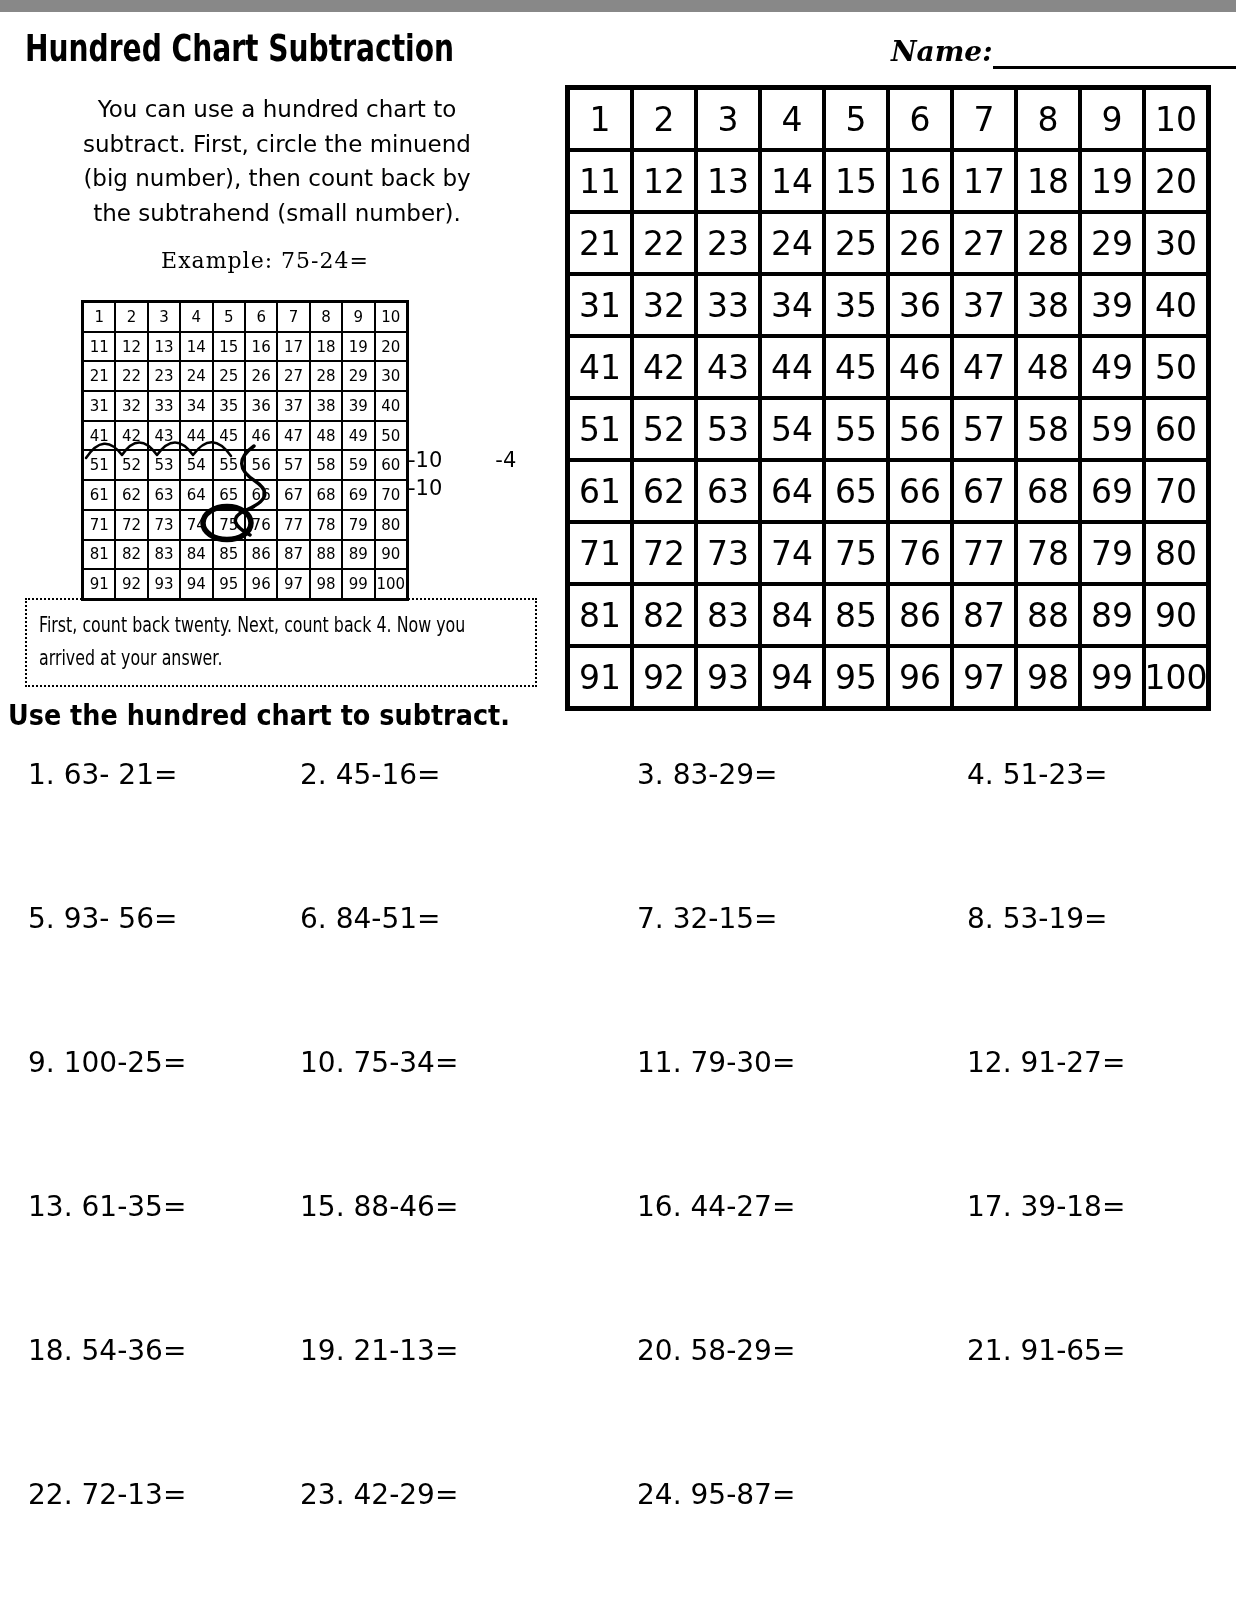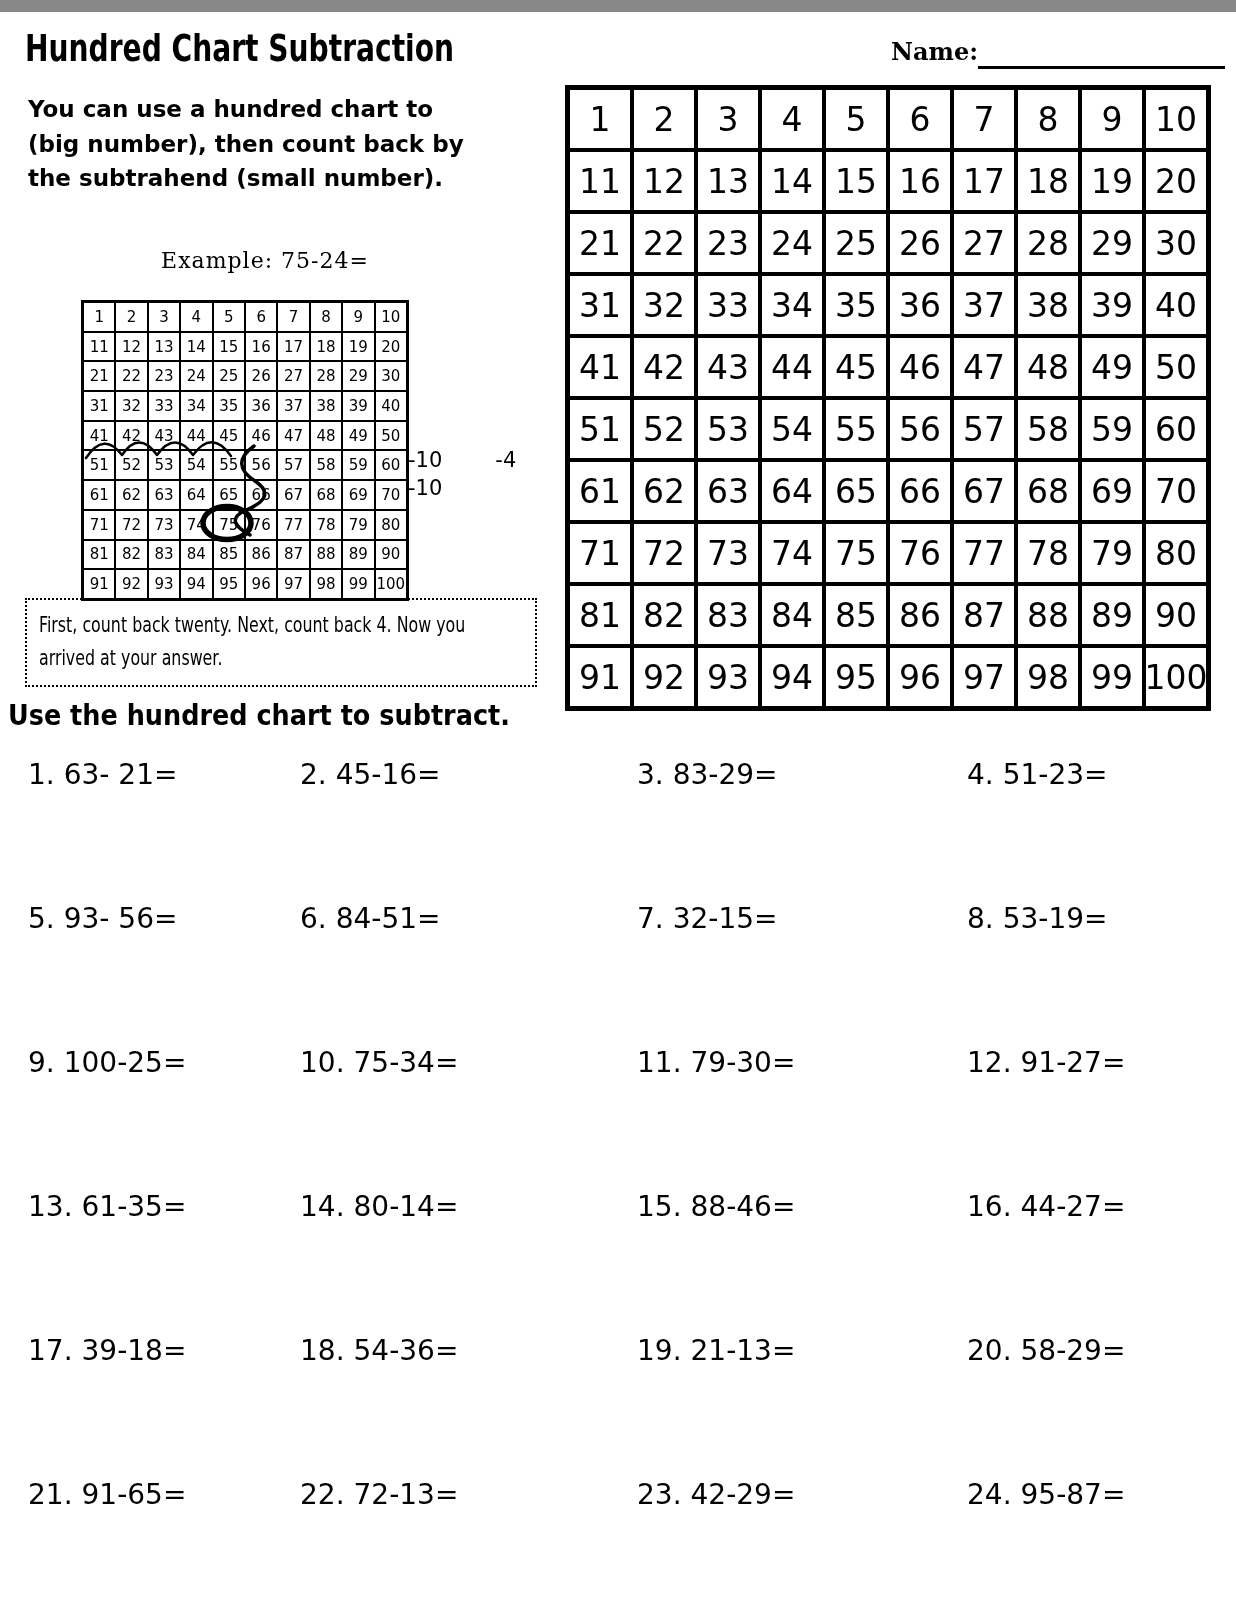--- a/index.html
+++ b/index.html
@@ -7,25 +7,25 @@
     position:relative; width:1236px; height:1600px; margin:12px auto;
     background:#ffffff; color:#000;
     font-family:"DejaVu Sans", sans-serif; overflow:hidden;
   }
   .title {
     position:absolute; left:25px; top:14px;
     font-size:38px; font-weight:bold; white-space:nowrap;
     transform:scaleX(.74); transform-origin:left top; letter-spacing:0;
   }
   .name-row { position:absolute; left:891px; top:22px; display:flex; align-items:flex-end; }
-  .name-label { font-family:"DejaVu Serif", serif; font-weight:bold; font-size:24px; line-height:34px; }
+  .name-label { font-family:"DejaVu Serif", serif; font-weight:bold; font-size:28px; line-height:34px;font-style:italic; }
   .name-line { width:247px; height:32px; border-bottom:3px solid #000; }
   .intro {
     position:absolute; left:28px; top:80px; width:498px;
-    font-size:23px; line-height:1.5;font-weight:bold;
+    text-align:center; font-size:23px; line-height:1.5;
   }
   .example-label {
     position:absolute; left:20px; top:236px; width:490px; text-align:center;
     font-family:"DejaVu Serif", serif; font-weight:normal; font-size:22px; letter-spacing:1px;
   }
   .mini-chart {
     position:absolute; left:81px; top:288px;
     display:grid; grid-template-columns:repeat(10,32.4px); grid-auto-rows:29.7px;
     border:2px solid #000; background:#fff;
   }
@@ -79,20 +79,21 @@
 
   <div class="title">Hundred Chart Subtraction</div>
 
   <div class="name-row">
     <span class="name-label">Name:</span>
     <span class="name-line"></span>
   </div>
 
   <div class="intro">
     <div>You can use a hundred chart to</div>
+    <div>subtract. First, circle the minuend</div>
     <div>(big number), then count back by</div>
     <div>the subtrahend (small number).</div>
   </div>
 
   <div class="example-label">Example: 75-24=</div>
 
   <div class="mini-chart">
       <div class="cell">1</div>
       <div class="cell">2</div>
       <div class="cell">3</div>
@@ -326,21 +327,20 @@
       <div class="problem"><span class="pnum">4.</span><span class="pexpr">51-23=</span></div>
       <div class="problem"><span class="pnum">5.</span><span class="pexpr">93- 56=</span></div>
       <div class="problem"><span class="pnum">6.</span><span class="pexpr">84-51=</span></div>
       <div class="problem"><span class="pnum">7.</span><span class="pexpr">32-15=</span></div>
       <div class="problem"><span class="pnum">8.</span><span class="pexpr">53-19=</span></div>
       <div class="problem"><span class="pnum">9.</span><span class="pexpr">100-25=</span></div>
       <div class="problem"><span class="pnum">10.</span><span class="pexpr">75-34=</span></div>
       <div class="problem"><span class="pnum">11.</span><span class="pexpr">79-30=</span></div>
       <div class="problem"><span class="pnum">12.</span><span class="pexpr">91-27=</span></div>
       <div class="problem"><span class="pnum">13.</span><span class="pexpr">61-35=</span></div>
-      <div class="problem"><span class="pnum">14.</span><span class="pexpr">80-14=</span></div>
       <div class="problem"><span class="pnum">15.</span><span class="pexpr">88-46=</span></div>
       <div class="problem"><span class="pnum">16.</span><span class="pexpr">44-27=</span></div>
       <div class="problem"><span class="pnum">17.</span><span class="pexpr">39-18=</span></div>
       <div class="problem"><span class="pnum">18.</span><span class="pexpr">54-36=</span></div>
       <div class="problem"><span class="pnum">19.</span><span class="pexpr">21-13=</span></div>
       <div class="problem"><span class="pnum">20.</span><span class="pexpr">58-29=</span></div>
       <div class="problem"><span class="pnum">21.</span><span class="pexpr">91-65=</span></div>
       <div class="problem"><span class="pnum">22.</span><span class="pexpr">72-13=</span></div>
       <div class="problem"><span class="pnum">23.</span><span class="pexpr">42-29=</span></div>
       <div class="problem"><span class="pnum">24.</span><span class="pexpr">95-87=</span></div>

